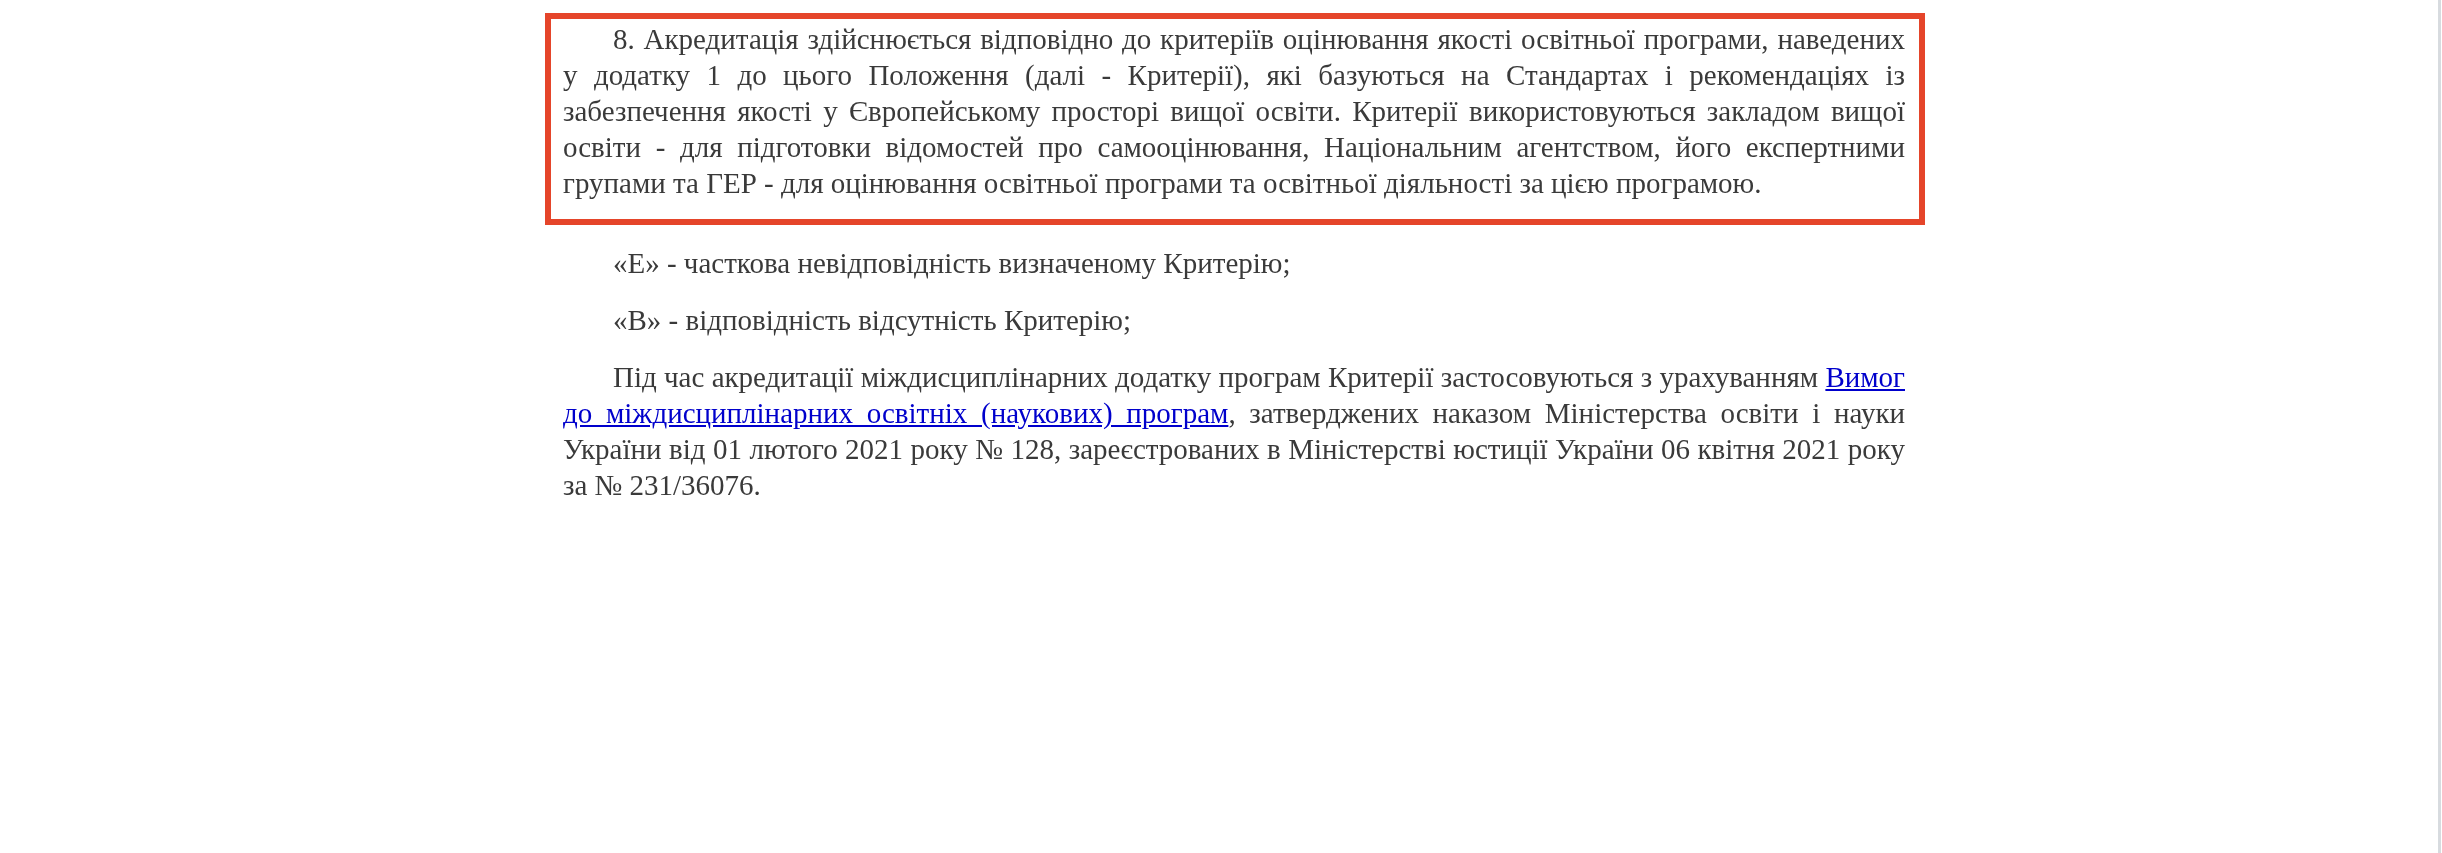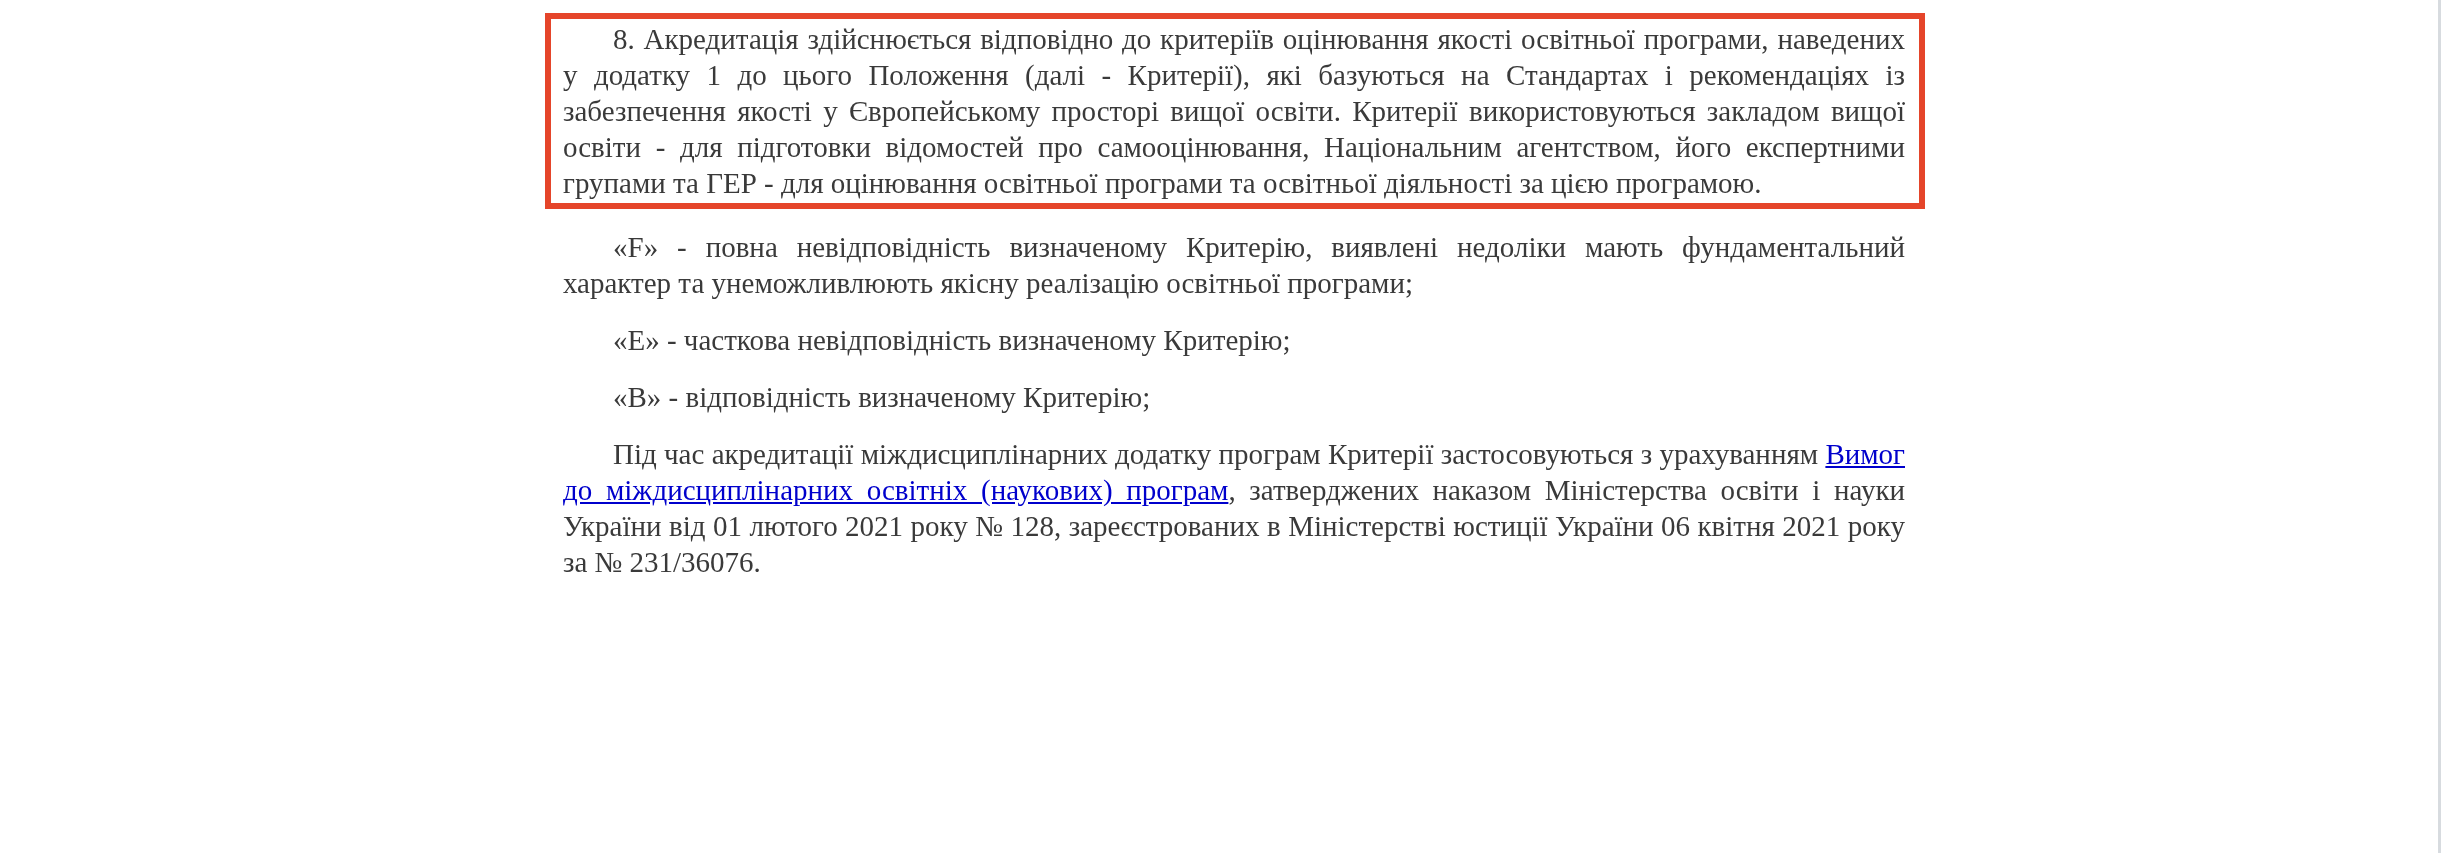--- a/index.html
+++ b/index.html
@@ -24,21 +24,21 @@
   p.par {
     font-size: 29px;
     line-height: 36px;
     text-align: justify;
     text-indent: 50px;
     margin: 0 0 21px 0;
   }
   .highlight-box {
     border: 6px solid var(--highlight-border, #e5452a);
     margin: 13px -20px 20px -18px;
-    padding: 2px 14px 2px 12px;
+    padding: 2px 14px 18px 12px;
   }
   .highlight-box p.par {
     margin: 0;
   }
   a.doc-link {
     color: var(--link, #0000cc);
     text-decoration: underline;
     cursor: pointer;
     font-family: Liberation Serif, serif;
   }
@@ -54,24 +54,23 @@
 </head>
 <body>
 
 <div class="page">
 
   <div class="highlight-box">
     <p class="par">8. Акредитація здійснюється відповідно до критеріїв оцінювання якості освітньої програми, наведених у додатку 1 до цього Положення (далі - Критерії), які базуються на Стандартах і рекомендаціях із забезпечення якості у Європейському просторі вищої освіти. Критерії використовуються закладом вищої освіти - для підготовки відомостей про самооцінювання, Національним агентством, його експертними групами та ГЕР - для оцінювання освітньої програми та освітньої діяльності за цією програмою.</p>
   </div>
 
 
-  <p class="par">«F» - повна невідповідність визначеному Критерію, виявлені недоліки мають фундаментальний характер та унеможливлюють якісну реалізацію освітньої програми;</p>
 
   <p class="par">«Е» - часткова невідповідність визначеному Критерію;</p>
 
-  <p class="par">«В» - відповідність визначеному Критерію;</p>
+  <p class="par">«В» - відповідність відсутність Критерію;</p>
 
 
   <p class="par"><span>Під час акредитації міждисциплінарних додатку програм Критерії застосовуються з урахуванням </span><a href="#" class="doc-link">Вимог до міждисциплінарних освітніх (наукових) програм</a><span>, затверджених наказом Міністерства освіти і науки України від 01 лютого 2021 року № 128, зареєстрованих в Міністерстві юстиції України 06 квітня 2021 року за № 231/36076.</span></p>
 
 </div>
 
 <div class="right-edge"></div>
 
 </body></html>

